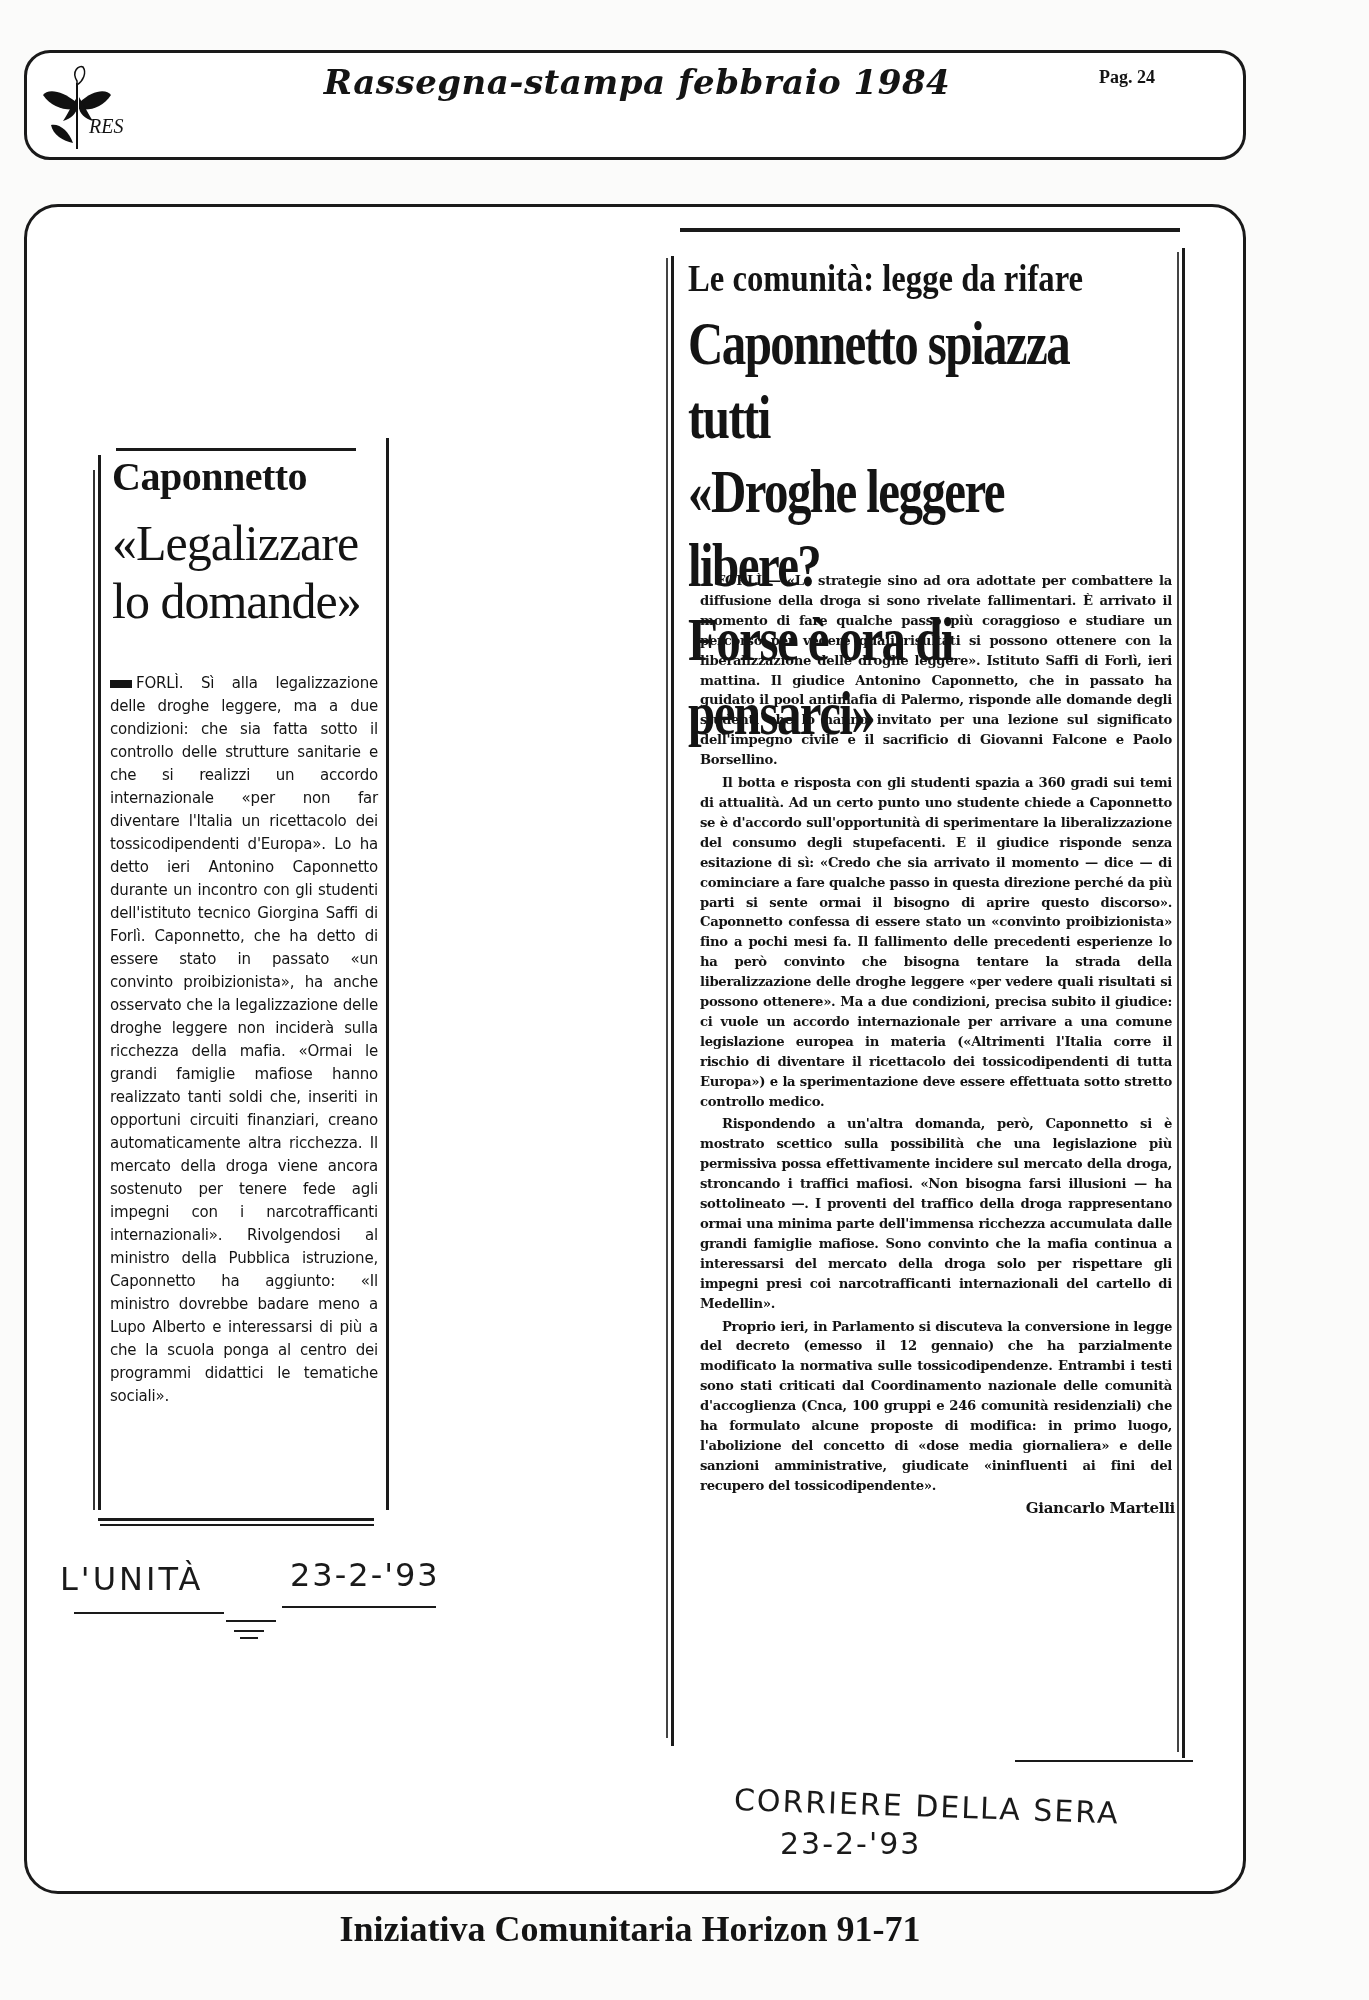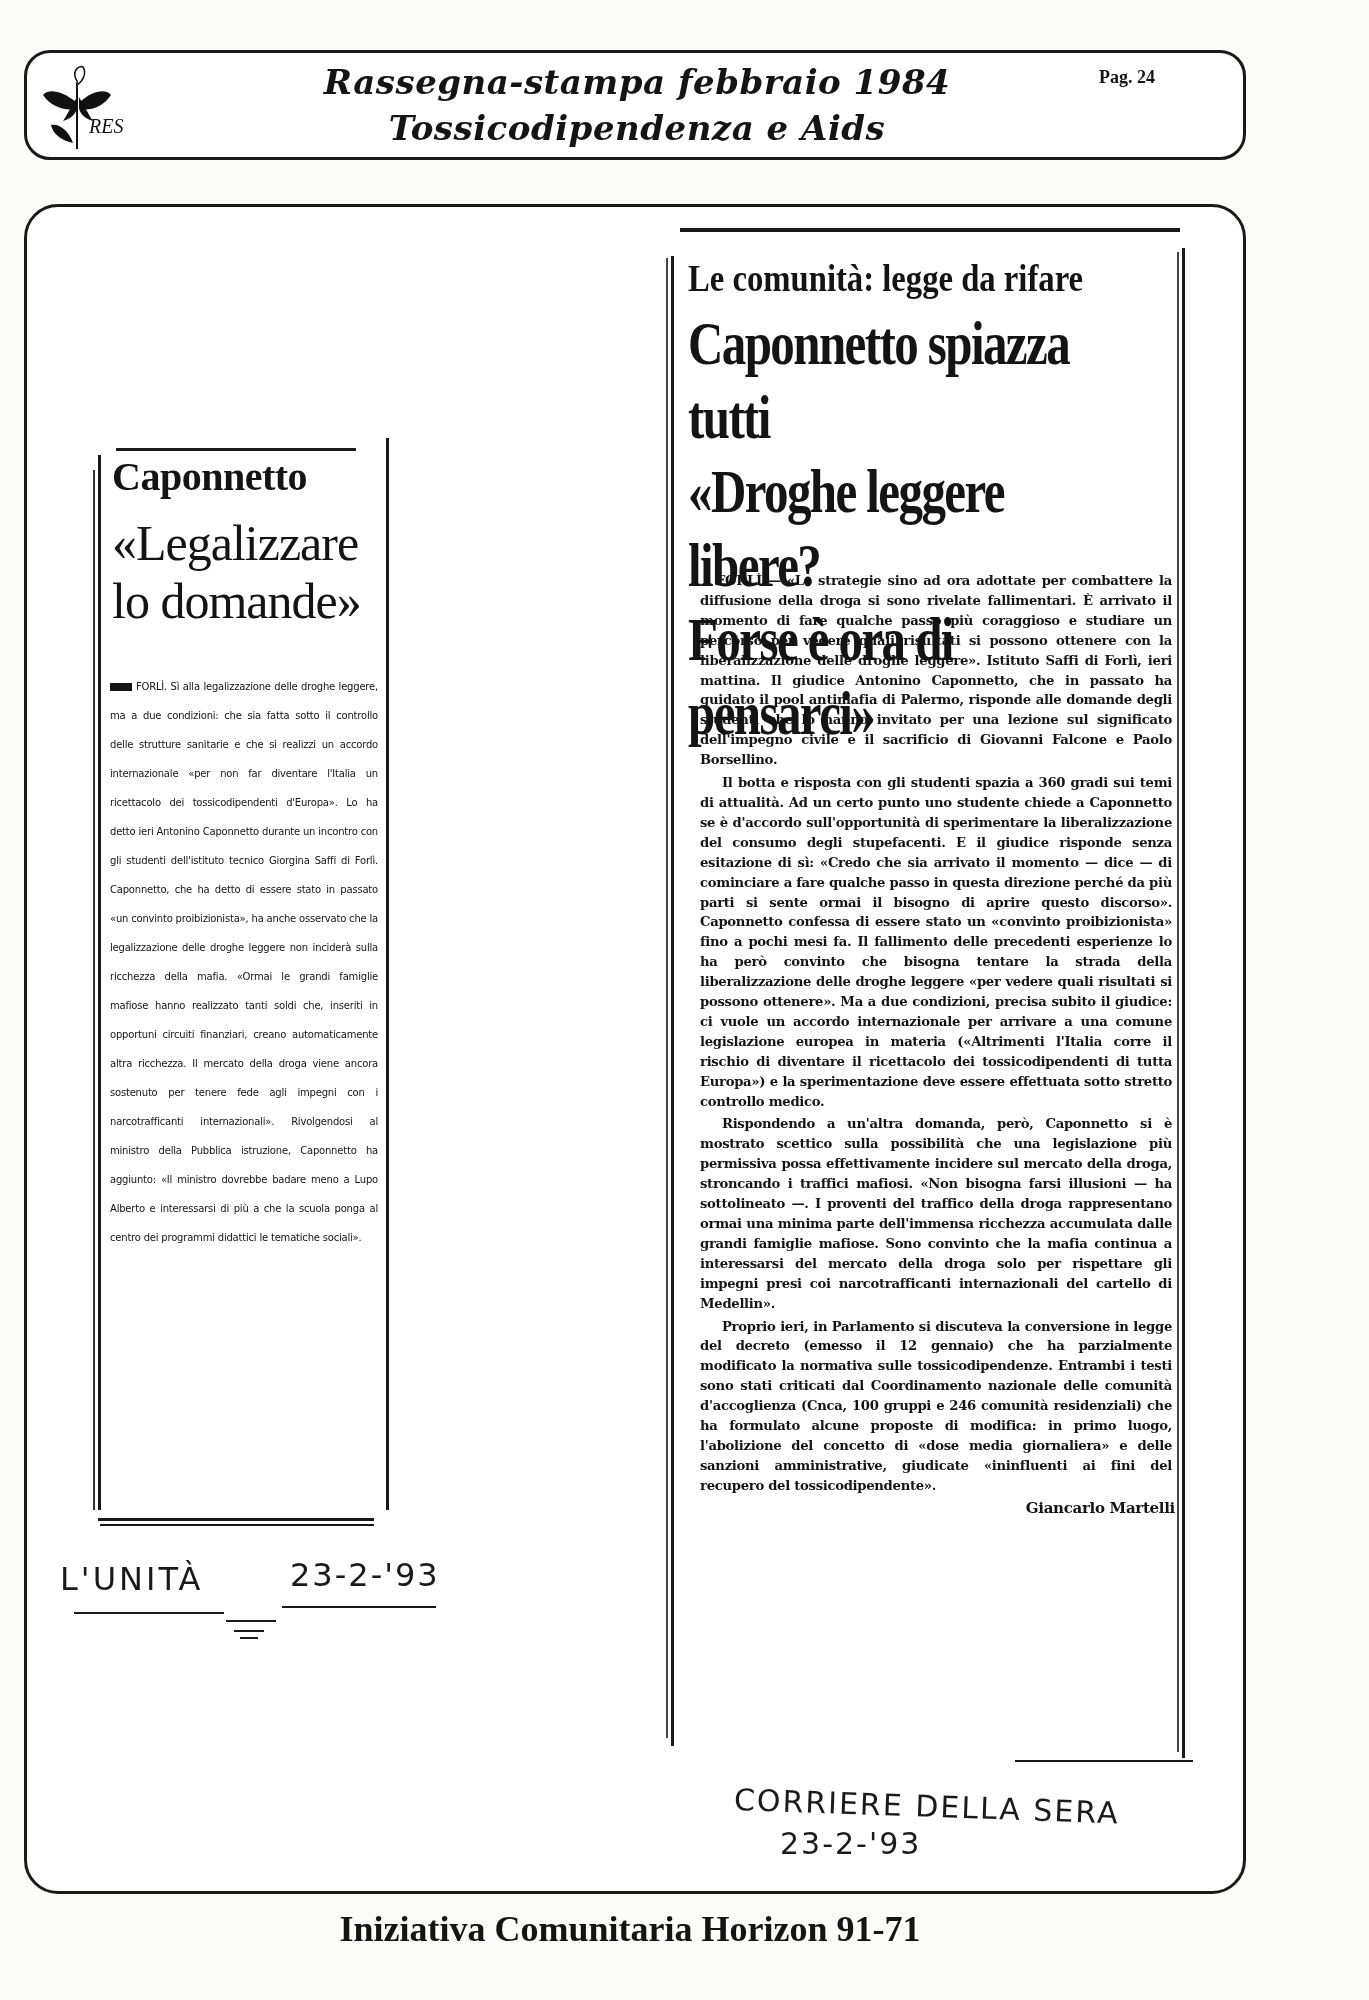--- a/index.html
+++ b/index.html
@@ -9,21 +9,21 @@
   .logo-text{position:absolute;left:62px;top:62px;font-family:"Liberation Serif",serif;font-style:italic;font-size:20px;}
   .title-main{position:absolute;left:210px;top:6px;width:800px;text-align:center;font-family:"DejaVu Serif",serif;font-style:italic;font-weight:bold;font-size:34px;line-height:46px;letter-spacing:0.5px;}
   .page-num{position:absolute;left:1072px;top:14px;font-family:Liberation Serif, serif;font-weight:bold;font-size:18px;}
   .main-frame{position:absolute;left:24px;top:204px;width:1216px;height:1684px;border:3px solid #1a1a1a;border-radius:34px;background:#fff;}
   .left-topline{position:absolute;left:116px;top:448px;width:240px;height:3px;background:#1a1a1a;}
   .left-vline-l{position:absolute;left:98px;top:455px;width:3px;height:1055px;background:#1a1a1a;}
   .left-vline-l2{position:absolute;left:93px;top:470px;width:2px;height:1040px;background:#333;}
   .left-vline-r{position:absolute;left:386px;top:438px;width:3px;height:1072px;background:#1a1a1a;}
   .left-head1{position:absolute;left:112px;top:453px;font-family:"Liberation Serif",serif;font-weight:bold;font-size:40px;letter-spacing:-0.5px;}
   .left-head2{position:absolute;left:112px;top:514px;font-family:"Liberation Serif",serif;font-size:50px;line-height:58px;letter-spacing:-1px;}
-  .left-body{position:absolute;left:110px;top:672px;width:268px;font-family:"DejaVu Sans",sans-serif;font-size:10px;line-height:29px;text-align:justify;letter-spacing:-0.2px;}
+  .left-body{position:absolute;left:110px;top:672px;width:268px;font-family:"DejaVu Sans",sans-serif;font-size:15px;line-height:23px;text-align:justify;letter-spacing:-0.2px;}
   .left-body .bullet{display:inline-block;width:22px;height:8px;background:#141414;margin-right:4px;vertical-align:middle;}
   .left-bottom1{position:absolute;left:98px;top:1518px;width:276px;height:3px;background:#1a1a1a;}
   .left-bottom2{position:absolute;left:100px;top:1524px;width:274px;height:2px;background:#1a1a1a;}
   .hand{font-family:"DejaVu Sans",sans-serif;font-weight:normal;color:#1a1a1a;position:absolute;letter-spacing:3px;}
   .hand-left{left:60px;top:1560px;font-size:32px;}
   .hand-left-date{left:290px;top:1556px;font-size:32px;letter-spacing:2px;}
   .uline{position:absolute;height:2px;background:#1a1a1a;}
   
   .r-top1{position:absolute;left:680px;top:228px;width:500px;height:4px;background:#1a1a1a;}
   .r-vl{position:absolute;left:671px;top:256px;width:3px;height:1490px;background:#1a1a1a;}
@@ -52,21 +52,20 @@
       <path d="M36 40 C20 26 6 26 2 32 C10 44 24 48 36 46 Z" fill="#111"></path>
       <path d="M38 40 C52 26 66 26 70 32 C62 44 50 48 38 46 Z" fill="#111"></path>
       <path d="M36 34 C30 44 26 52 22 58 C30 56 36 50 36 44 Z" fill="#111"></path>
       <path d="M38 34 C44 44 48 52 52 58 C44 56 38 50 38 44 Z" fill="#111"></path>
       <path d="M10 62 C18 60 28 68 32 80 C22 78 12 72 10 62 Z" fill="#111"></path>
     </svg>
   </div>
   <div class="logo-text">RES</div>
   <div class="title-main">
     <div>Rassegna-stampa febbraio 1984</div>
-    <div>Tossicodipendenza e Aids</div>
   </div>
   <div class="page-num">Pag. 24</div>
 </div>
 
 <div class="main-frame"></div>
 
 <div class="left-topline"></div>
 <div class="left-vline-l2"></div>
 <div class="left-vline-l"></div>
 <div class="left-vline-r"></div>

